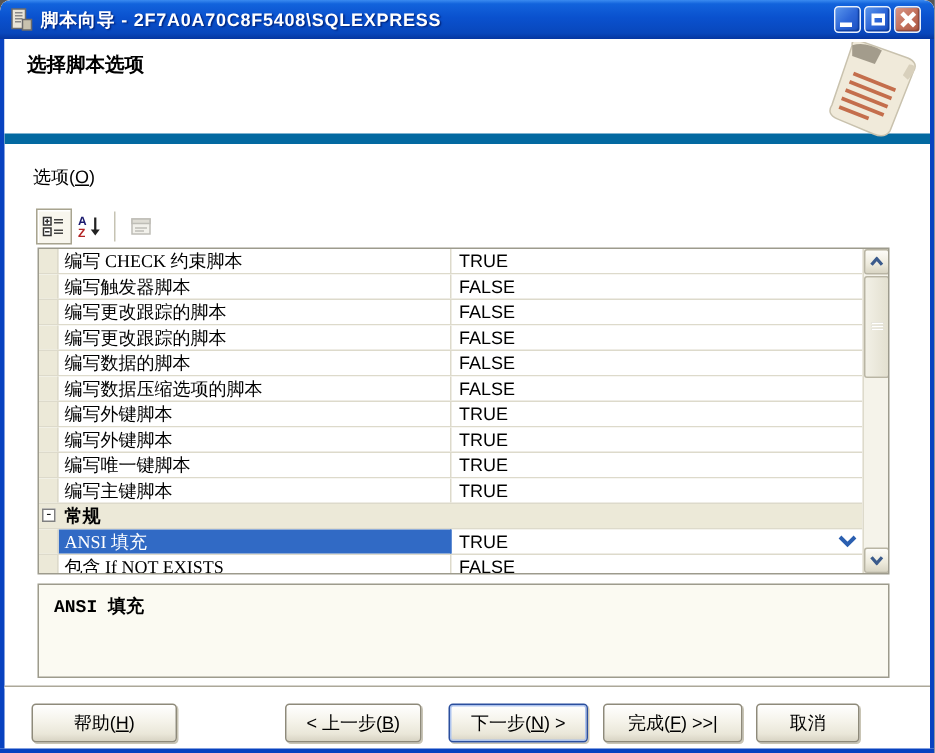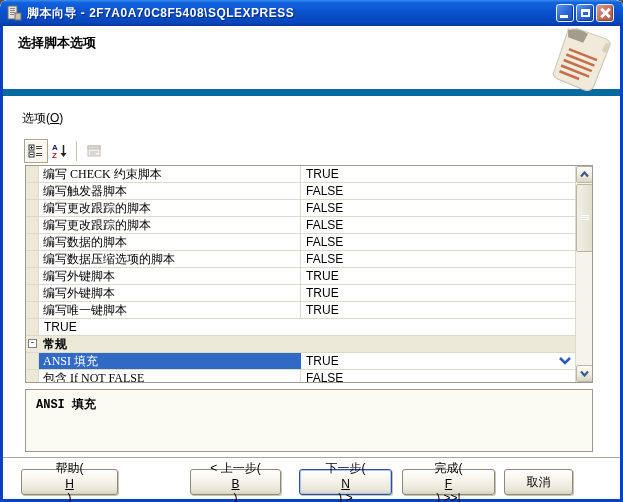--- a/index.html
+++ b/index.html
@@ -105,21 +105,21 @@
   .desc-title{font-weight:bold;font-family:"Liberation Mono",monospace;font-size:12px;}
   .desc-text{margin-top:4px;}
   
   .bottom-sep{position:absolute;left:3px;top:457px;width:617px;height:2px;border-top:1px solid #ACA899;border-bottom:1px solid #FFF;}
   .xp-btn{
     position:absolute;top:469px;height:26px;border-radius:3px;
     border:1px solid #8E8A7A;
     background:linear-gradient(180deg,#FFFFFF 0%,#F5F3EA 45%,#EAE7D9 80%,#D8D4C4 100%);
     box-shadow:1px 1px 0 #C9C5B5;
     display:flex;align-items:center;justify-content:center;
-    font-family:"Liberation Sans",sans-serif;font-size:12px;color:#000;flex-direction:column;
+    font-family:"Liberation Sans",sans-serif;font-size:12px;color:#000;
   }
   .xp-btn.focused{border:1px solid #2B4F9E;box-shadow:inset 0 0 0 1px #AEC4EE,1px 1px 0 #C9C5B5;}
   .btn-help{left:21px;width:97px;}
   .btn-back{left:190px;width:91px;}
   .btn-next{left:299px;width:93px;}
   .btn-finish{left:402px;width:93px;}
   .btn-cancel{left:504px;width:69px;}
 </style>
 </head>
 <body>
@@ -246,20 +246,21 @@
         <div class="gname">编写外键脚本</div>
         <div class="gvalue">TRUE</div>
       </div>
       <div class="grow">
         <div class="gmargin"></div>
         <div class="gname">编写唯一键脚本</div>
         <div class="gvalue">TRUE</div>
       </div>
       <div class="grow">
         <div class="gmargin"></div>
+        <div class="gname">编写主键脚本</div>
         <div class="gvalue">TRUE</div>
       </div>
 
       <div class="grow category">
         <div class="gmargin">
           <span class="cbox">-</span>
         </div>
         <div class="gcatname">常规</div>
       </div>
 
@@ -269,21 +270,21 @@
         <div class="gvalue">
           <span>TRUE</span>
           <svg class="dropdown-chevron" width="14" height="12" viewBox="0 0 14 12">
             <path d="M2 3 L7 8 L12 3" fill="none" stroke="#2B5FB0" stroke-width="2.6"></path>
           </svg>
         </div>
       </div>
 
       <div class="grow partial">
         <div class="gmargin"></div>
-        <div class="gname">包含 If NOT FALSE</div>
+        <div class="gname">包含 If NOT EXISTS</div>
         <div class="gvalue">FALSE</div>
       </div>
 
     </div>
 
     <div class="scrollbar">
       <div class="sb-btn sb-up">
         <svg width="9" height="7" viewBox="0 0 9 7">
           <path d="M1 5.5 L4.5 1.5 L8 5.5" fill="none" stroke="#3B5B8C" stroke-width="2.2"></path>
         </svg>

